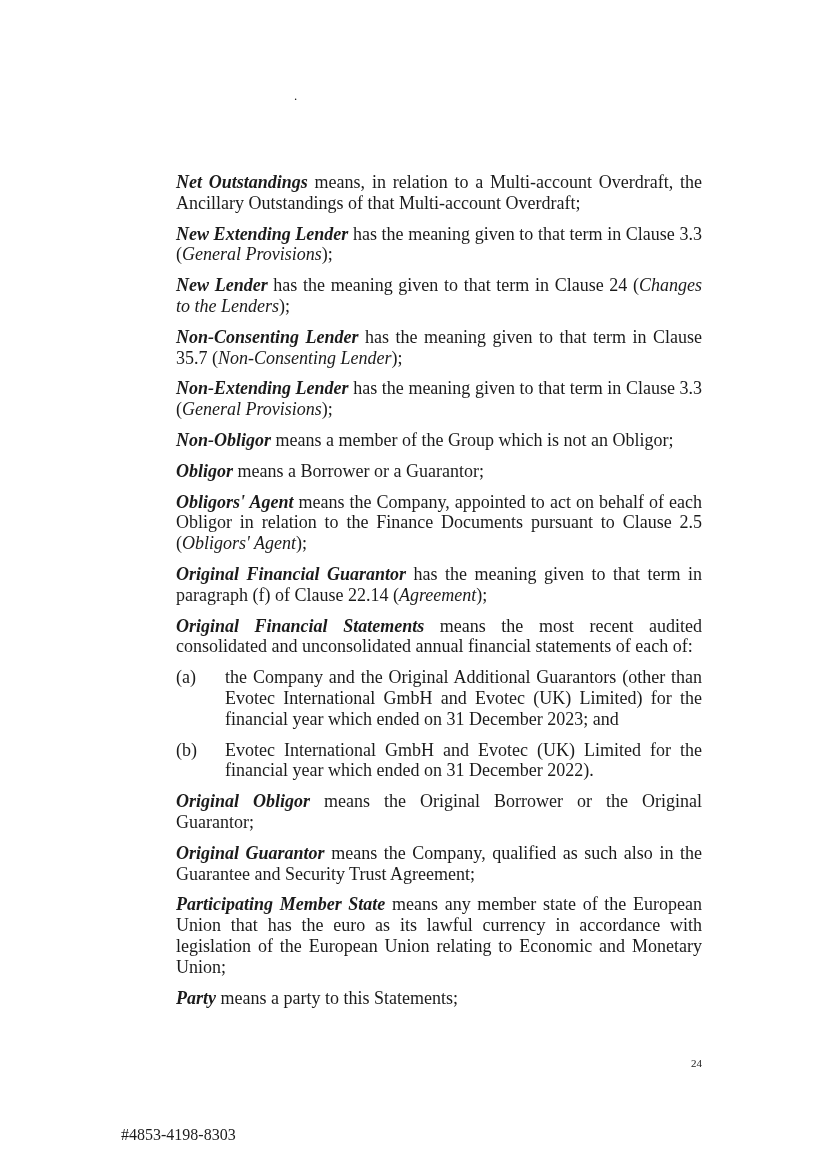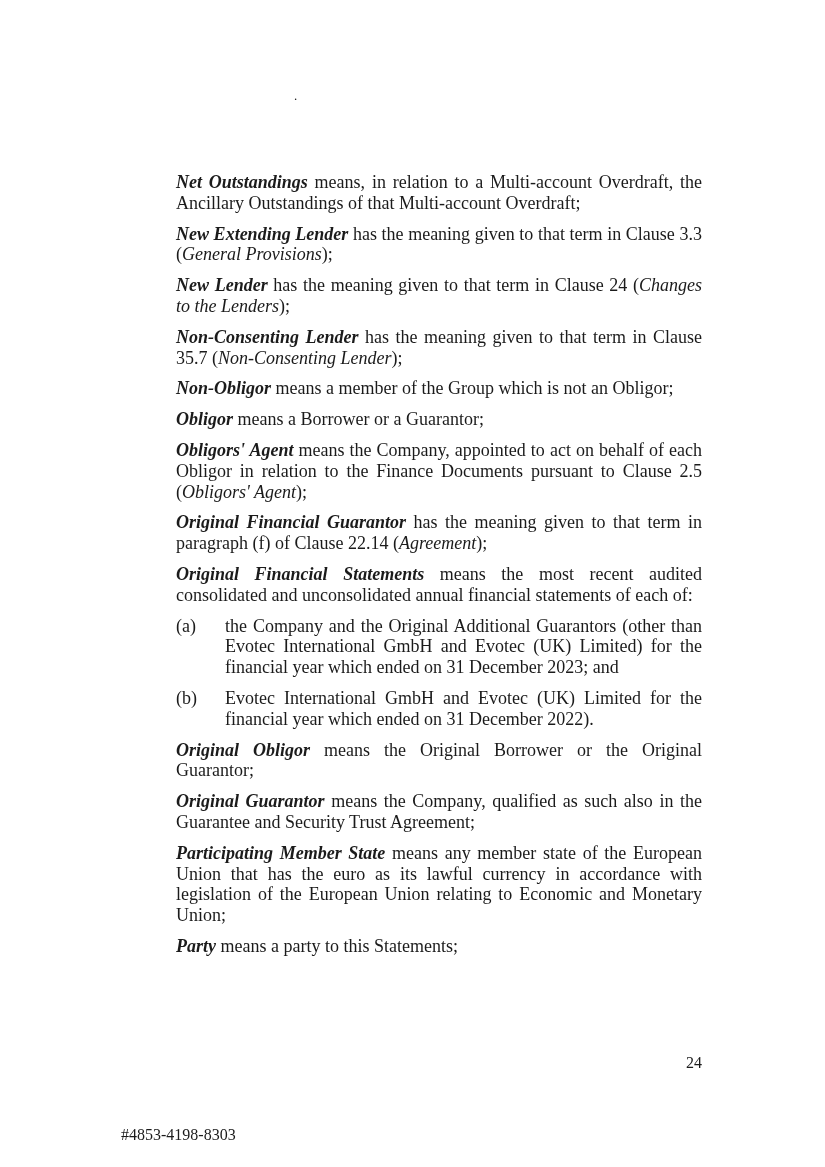--- a/index.html
+++ b/index.html
@@ -56,21 +56,21 @@
   }
   .seg-i {
     font-style: italic;
   }
   .page-number {
     position: absolute;
     left: 176px;
     top: 1056px;
     width: 526px;
     text-align: right;
-    font-size: 16px;
+    font-size: 11px;
     line-height: 14px;
   }
   .footer-id {
     position: absolute;
     left: 121px;
     top: 1080px;
     font-size: 16px;
     line-height: 14px;
     margin-top: 48px;
   }
@@ -79,20 +79,21 @@
 <body>
 
 <div class="page">
   <span class="stray-mark">.</span>
 
   <div class="doc-body" id="doc-body">
       <div class="para"><span class="seg-bi">Net Outstandings</span><span class="seg-n"> means, in relation to a Multi-account Overdraft, the Ancillary Outstandings of that Multi-account Overdraft;</span></div>
       <div class="para"><span class="seg-bi">New Extending Lender</span><span class="seg-n"> has the meaning given to that term in Clause 3.3 (</span><span class="seg-i">General Provisions</span><span class="seg-n">);</span></div>
       <div class="para"><span class="seg-bi">New Lender</span><span class="seg-n"> has the meaning given to that term in Clause 24 (</span><span class="seg-i">Changes to the Lenders</span><span class="seg-n">);</span></div>
       <div class="para"><span class="seg-bi">Non-Consenting Lender</span><span class="seg-n"> has the meaning given to that term in Clause 35.7 (</span><span class="seg-i">Non-Consenting Lender</span><span class="seg-n">);</span></div>
+      <div class="para"><span class="seg-bi">Non-Extending Lender</span><span class="seg-n"> has the meaning given to that term in Clause 3.3 (</span><span class="seg-i">General Provisions</span><span class="seg-n">);</span></div>
       <div class="para"><span class="seg-bi">Non-Obligor</span><span class="seg-n"> means a member of the Group which is not an Obligor;</span></div>
       <div class="para"><span class="seg-bi">Obligor</span><span class="seg-n"> means a Borrower or a Guarantor;</span></div>
       <div class="para"><span class="seg-bi">Obligors' Agent</span><span class="seg-n"> means the Company, appointed to act on behalf of each Obligor in relation to the Finance Documents pursuant to Clause 2.5 (</span><span class="seg-i">Obligors' Agent</span><span class="seg-n">);</span></div>
       <div class="para"><span class="seg-bi">Original Financial Guarantor</span><span class="seg-n"> has the meaning given to that term in paragraph (f) of Clause 22.14 (</span><span class="seg-i">Agreement</span><span class="seg-n">);</span></div>
       <div class="para"><span class="seg-bi">Original Financial Statements</span><span class="seg-n"> means the most recent audited consolidated and unconsolidated annual financial statements of each of:</span></div>
       <div class="para list-item"><span class="list-label">(a)</span><span class="seg-n">the Company and the Original Additional Guarantors (other than Evotec International GmbH and Evotec (UK) Limited) for the financial year which ended on 31 December 2023; and</span></div>
       <div class="para list-item"><span class="list-label">(b)</span><span class="seg-n">Evotec International GmbH and Evotec (UK) Limited for the financial year which ended on 31 December 2022).</span></div>
       <div class="para"><span class="seg-bi">Original Obligor</span><span class="seg-n"> means the Original Borrower or the Original Guarantor;</span></div>
       <div class="para"><span class="seg-bi">Original Guarantor</span><span class="seg-n"> means the Company, qualified as such also in the Guarantee and Security Trust Agreement;</span></div>
       <div class="para"><span class="seg-bi">Participating Member State</span><span class="seg-n"> means any member state of the European Union that has the euro as its lawful currency in accordance with legislation of the European Union relating to Economic and Monetary Union;</span></div>

